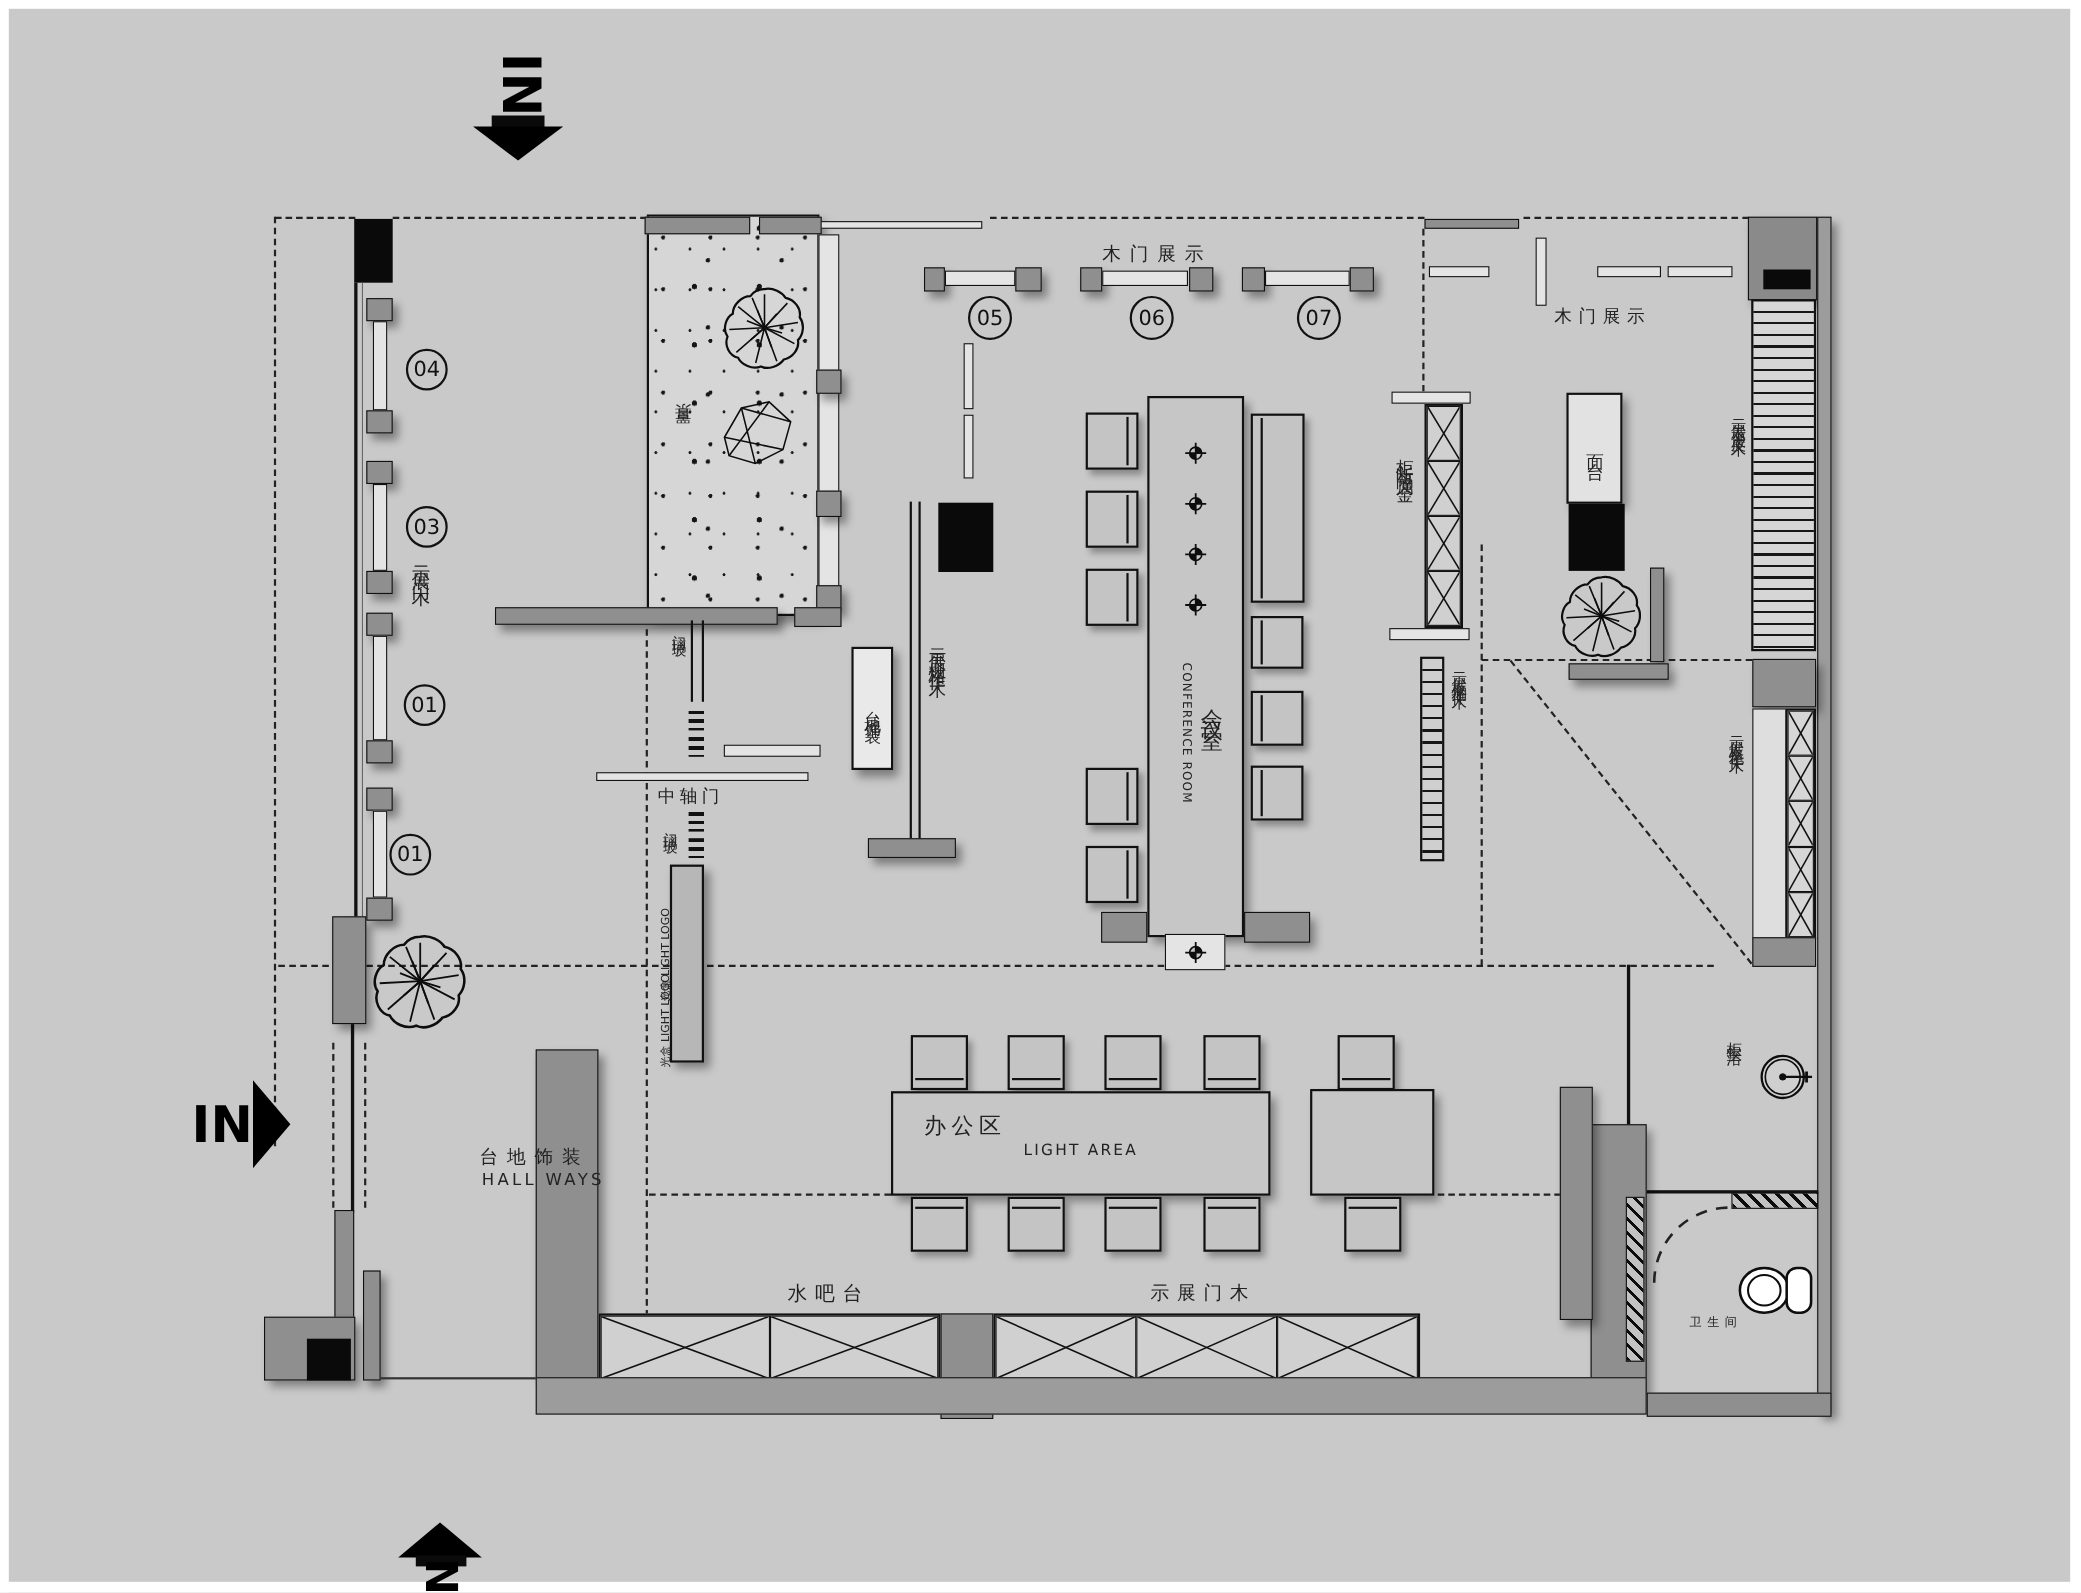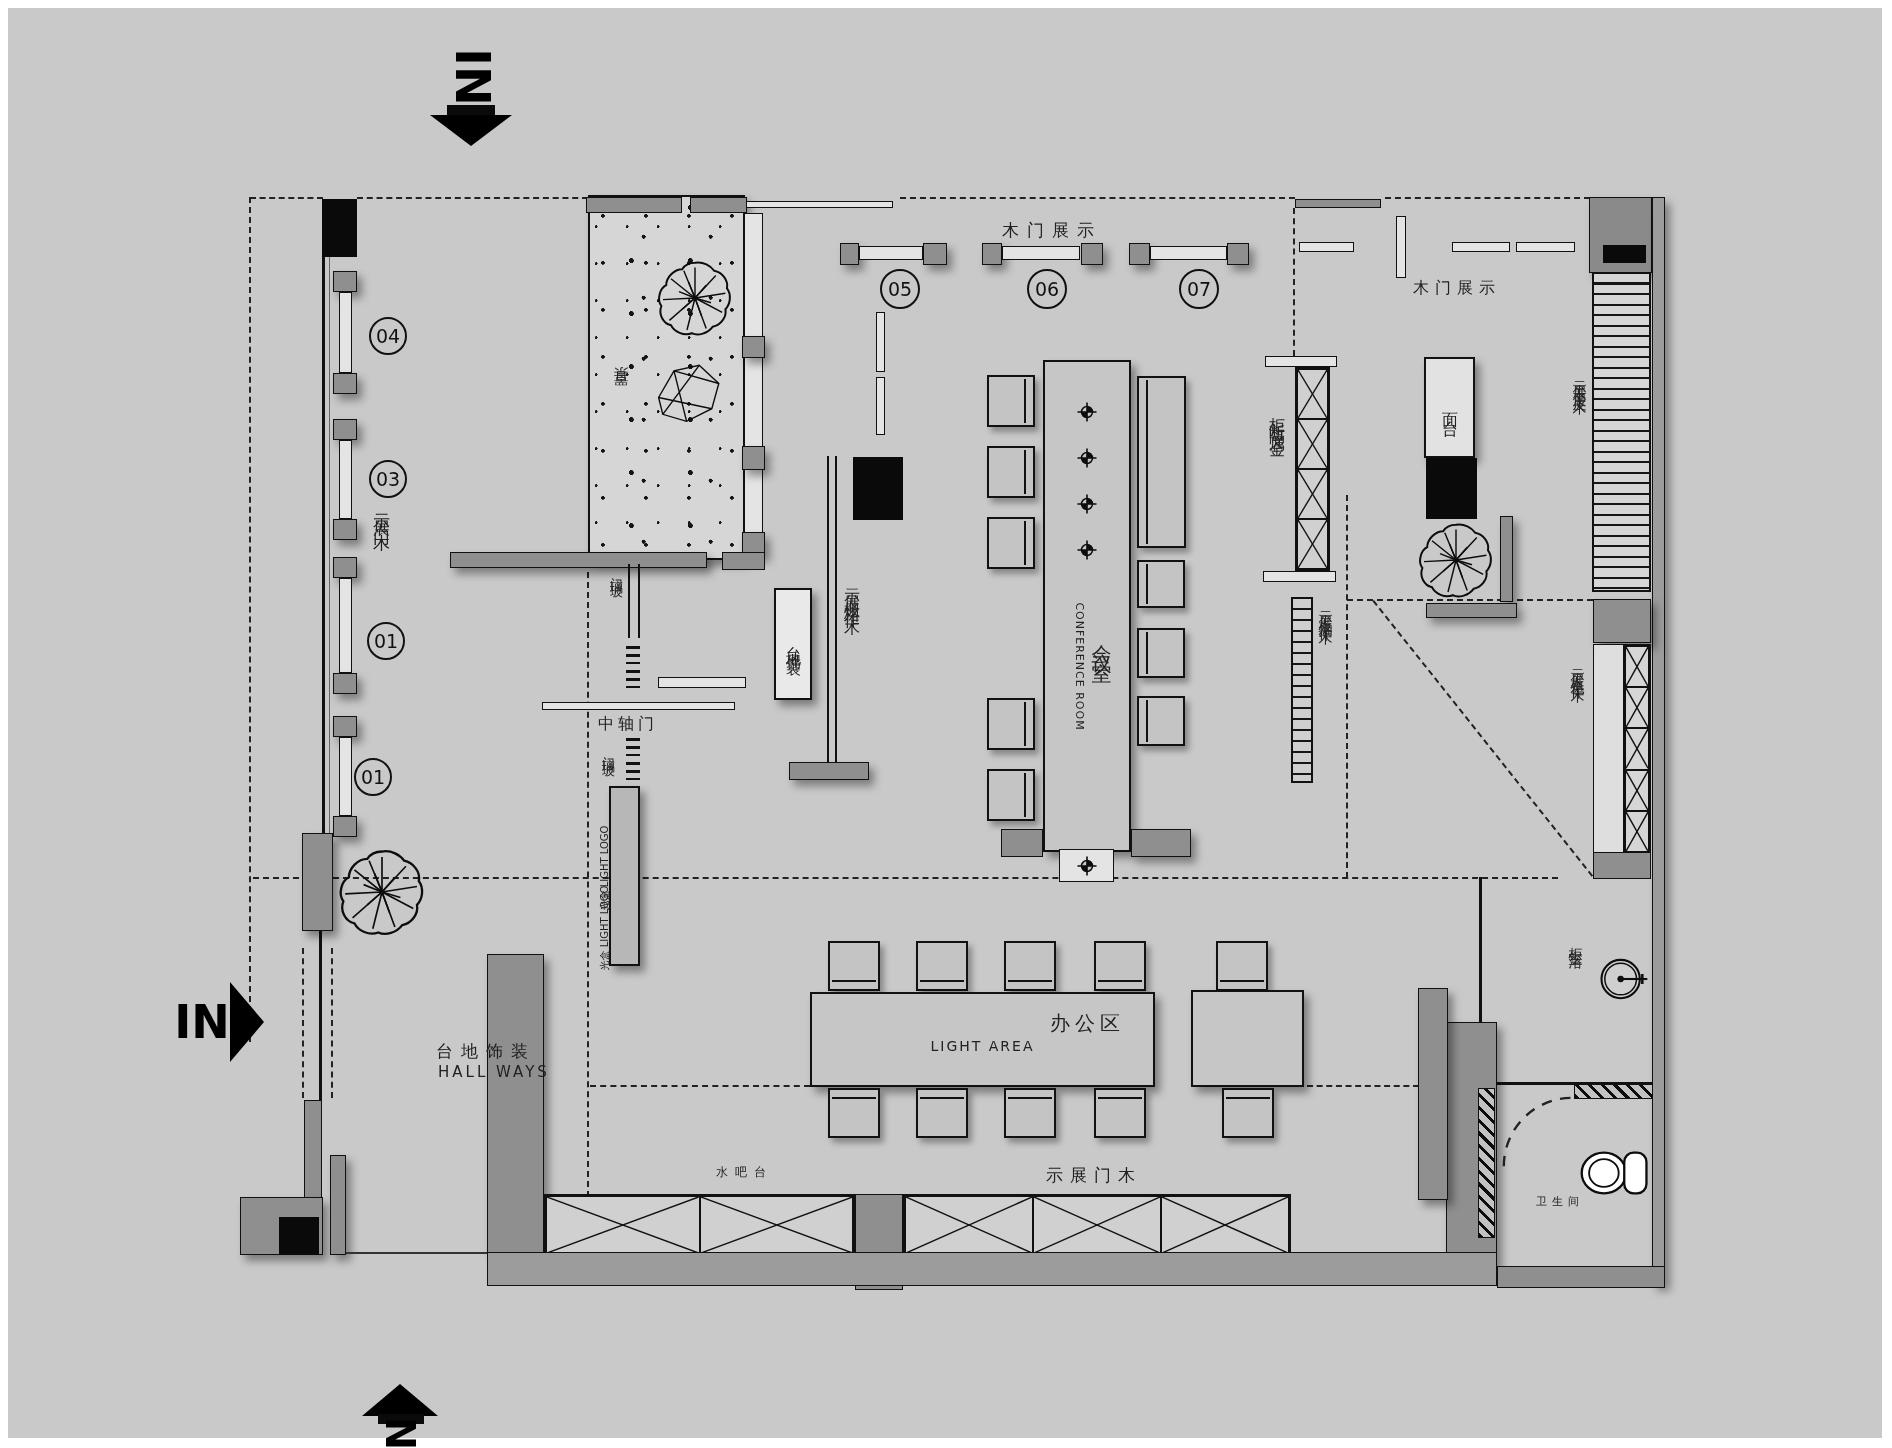--- a/index.html
+++ b/index.html
@@ -382,40 +382,40 @@
   <div class="chair ct" style="left:1004px;top:941px;width:52px;height:50px">
       <i></i>
     </div>
   <div class="chair ct" style="left:1094px;top:941px;width:52px;height:50px">
       <i></i>
     </div>
   <div class="chair ct" style="left:1216px;top:941px;width:52px;height:50px">
       <i></i>
     </div>
   <div class="abs sh" style="left:810px;top:992px;width:345px;height:95px;background:#c6c6c6;border:2.5px solid #111;box-sizing:border-box"></div>
-  <div class="abs lbl" style="left:840px;top:1010px;width:285px;font-size:20px;letter-spacing:5px;text-align:right">办公区</div>
+  <div class="abs lbl" style="left:840px;top:1010px;width:285px;font-size:20px;letter-spacing:5px;text-align:left">办公区</div>
   <div class="abs lbl" style="left:840px;top:1038px;width:285px;font-size:14px;letter-spacing:2px;text-align:center">LIGHT AREA</div>
   <div class="abs sh" style="left:1191px;top:990px;width:113px;height:97px;background:#c6c6c6;border:2.5px solid #111;box-sizing:border-box"></div>
   <div class="chair cb" style="left:828px;top:1088px;width:52px;height:50px">
       <i></i>
     </div>
   <div class="chair cb" style="left:916px;top:1088px;width:52px;height:50px">
       <i></i>
     </div>
   <div class="chair cb" style="left:1004px;top:1088px;width:52px;height:50px">
       <i></i>
     </div>
   <div class="chair cb" style="left:1094px;top:1088px;width:52px;height:50px">
       <i></i>
     </div>
   <div class="chair cb" style="left:1222px;top:1088px;width:52px;height:50px">
       <i></i>
     </div>
 
-  <div class="abs lbl" style="left:716px;top:1164px;width:100px;font-size:12px;letter-spacing:7px">水吧台</div>
+  <div class="abs lbl" style="left:716px;top:1164px;width:100px;font-size:18px;letter-spacing:7px">水吧台</div>
   <div class="abs lbl" style="left:1046px;top:1164px;width:115px;font-size:17px;letter-spacing:7px">示展门木</div>
   <div class="abs wall sh" style="left:487px;top:954px;width:57px;height:300px"></div>
   <div class="abs xrow" style="left:544px;top:1194px;width:311px;height:62px">
       <div class="xcell">
         <svg viewBox="0 0 40 40" preserveAspectRatio="none">
           <line x1="0" y1="0" x2="40" y2="40"></line>
           <line x1="40" y1="0" x2="0" y2="40"></line>
         </svg>
       </div>
       <div class="xcell">

